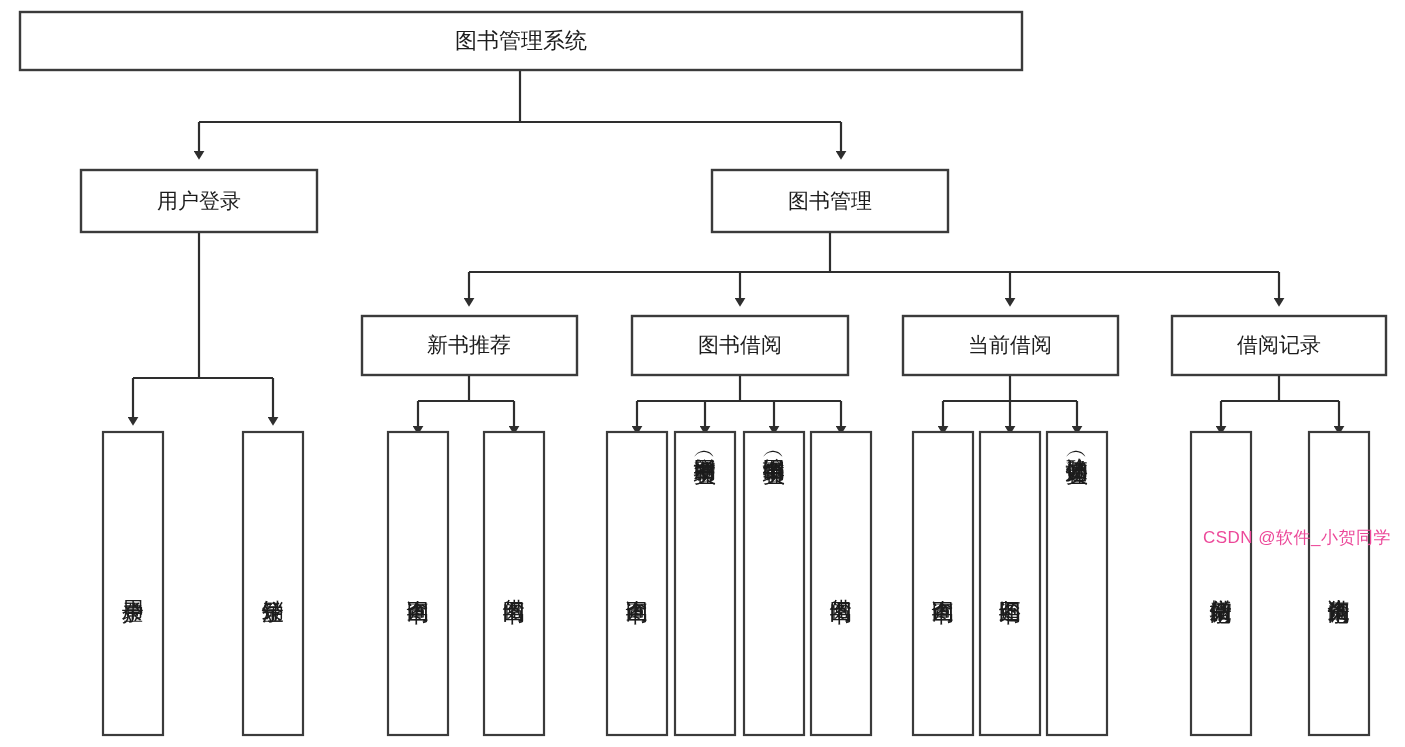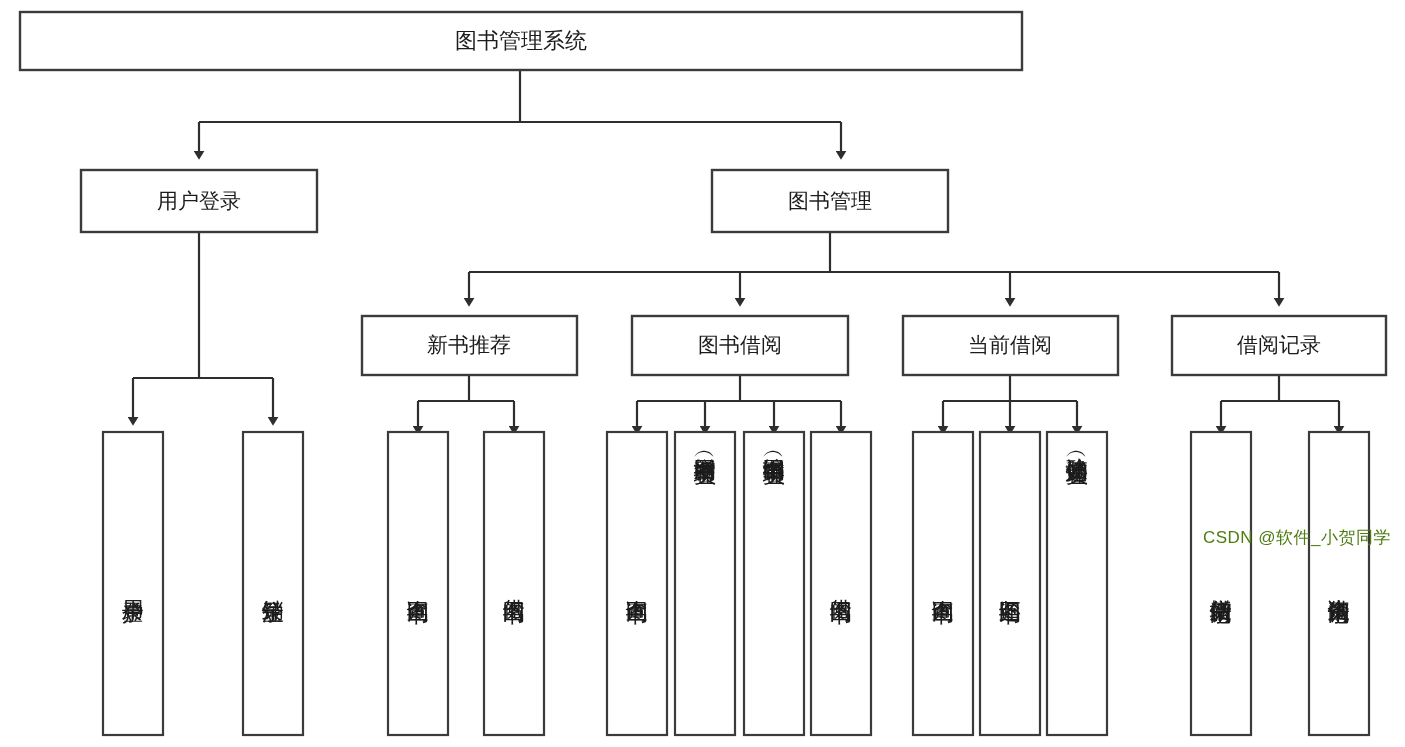--- a/index.html
+++ b/index.html
@@ -73,21 +73,21 @@
     letter-spacing: 1px;
     white-space: nowrap;
     text-align: center;
   }
   .watermark {
     position: absolute;
     right: 14px;
     bottom: 6px;
     font-family: "Liberation Sans", "DejaVu Sans", sans-serif;
     font-size: 17px;
-    color: #4d7c0f;
+    color: #ec4899;
     letter-spacing: 0.5px;
     white-space: nowrap;
   }
 </style>
 </head>
 <body>
 
 <div id="diagram-root">
 
   <svg id="tree-svg" viewBox="0 0 1405 747">

